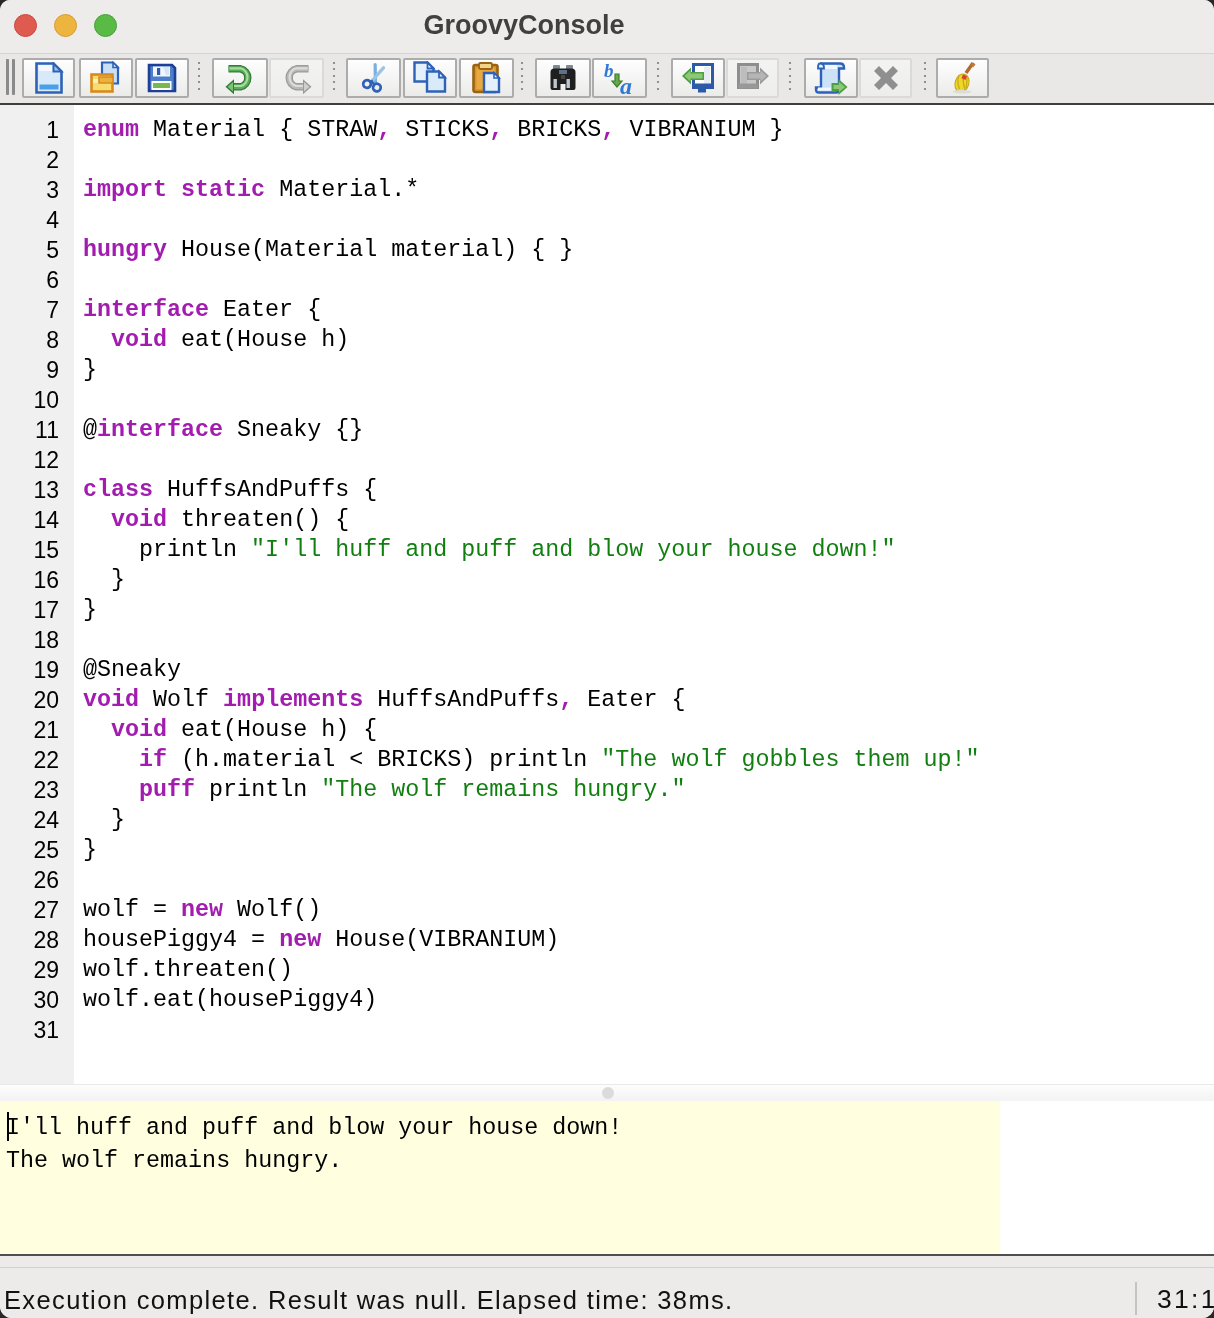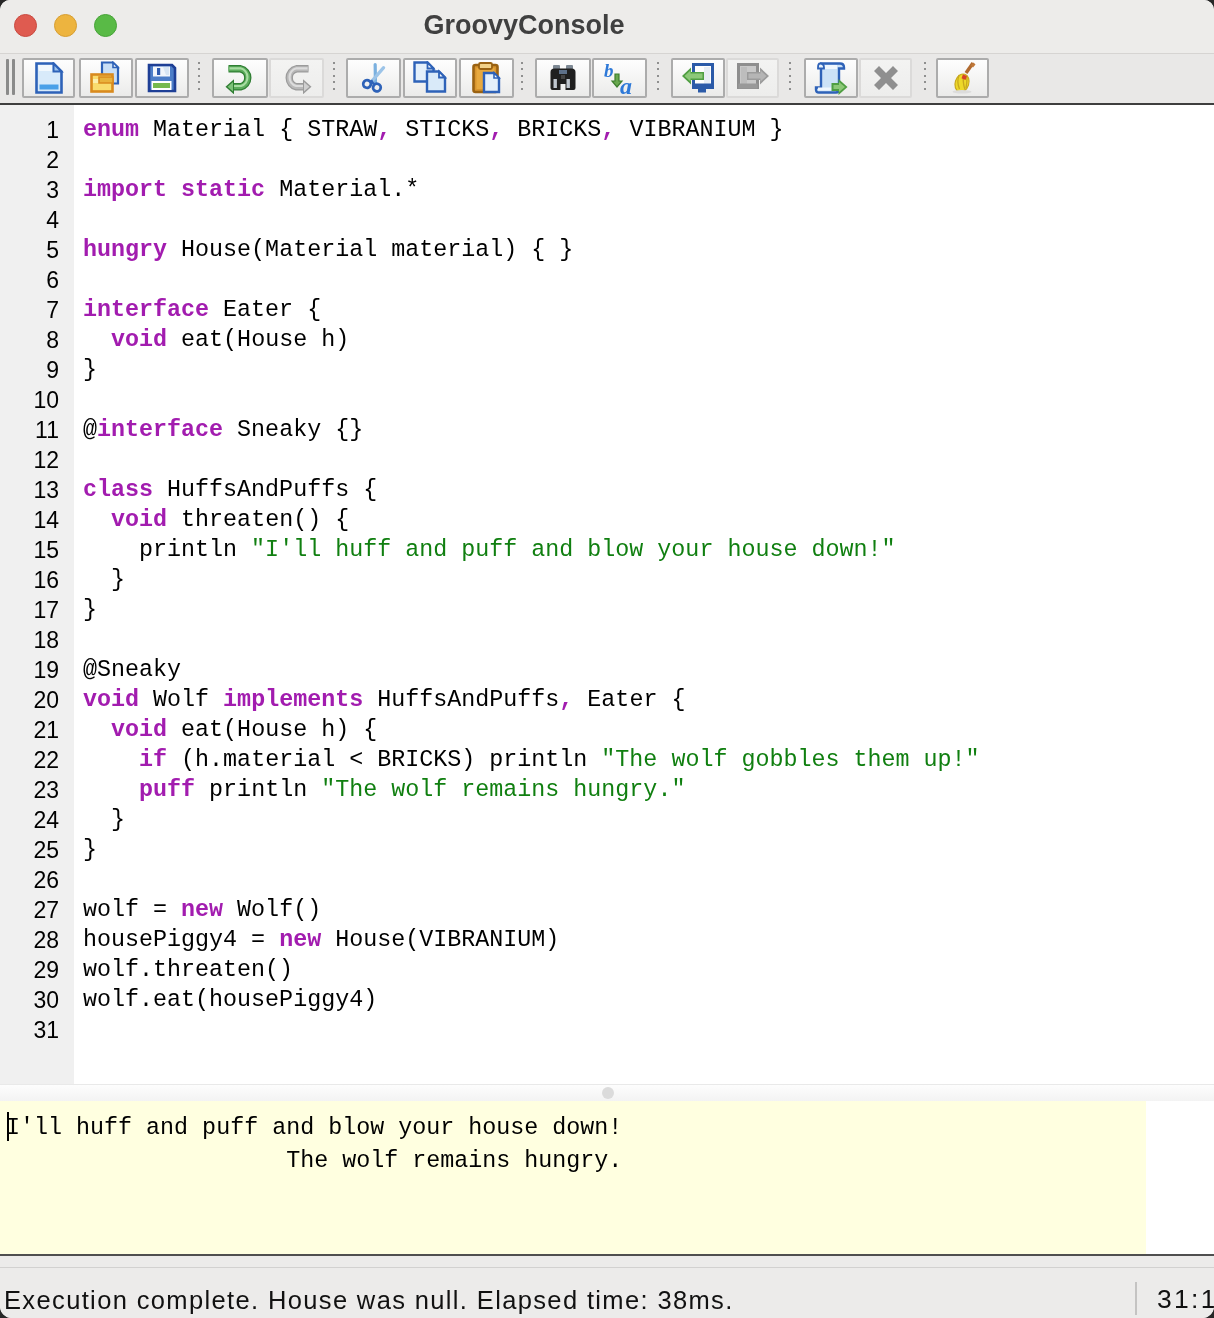--- a/index.html
+++ b/index.html
@@ -33,21 +33,21 @@
   font:23px "Liberation Sans", sans-serif; line-height:30px; color:#000; }
 #code { position:absolute; left:83px; top:10px;
   font:23.35px "Liberation Mono", monospace; line-height:30px; color:#000; white-space:pre; }
 .k { color:#a21caf; font-weight:bold; }
 .s { color:#107F10; }
 
 #splitter { position:absolute; left:0; top:1084px; width:1214px; height:17px;
   background:linear-gradient(#FDFDFD,#F3F3F3); border-top:1px solid #E9E9E9;}
 #splitdot { position:absolute; left:602px; top:1087px; width:12px; height:12px; border-radius:50%; background:#DBDBDB; }
 
-#output { position:absolute; left:0; top:1101px; width:1146px; height:153px; background:#FFFFE0;text-align:right; }
+#output { position:absolute; left:0; top:1101px; width:1000px; height:153px; background:#FFFFE0; }
 #output pre { position:absolute; left:6px; top:11px;
   font:23.35px "Liberation Mono", monospace; line-height:33px; color:#000; white-space:pre; }
 #caret { position:absolute; left:7px; top:11px; width:2px; height:29px; background:#000; }
 #darkline2 { position:absolute; left:0; top:1254px; width:1214px; height:2px; background:#4F4F4F; }
 
 #status { position:absolute; left:0; top:1256px; width:1214px; height:62px; background:#ECEBEA; }
 #status .inner { position:absolute; left:0; top:11px; width:1214px; height:1px; background:#D2D1D0; }
 #stext { position:absolute; left:4px; top:1286px; font:25.5px "Liberation Sans", sans-serif; letter-spacing:1.36px; color:#111; }
 #vsep { position:absolute; left:1135px; top:1282px; width:2px; height:33px; background:#C4C3C2; }
 #spos { position:absolute; left:1157px; top:1284px; font:26.5px "Liberation Sans", sans-serif; letter-spacing:2.3px; color:#111; }
@@ -278,15 +278,15 @@
   <div id="output">
       <pre>I'll huff and puff and blow your house down!
 The wolf remains hungry.</pre>
       <div id="caret"></div>
     </div>
   <div id="darkline2"></div>
   <div id="status">
       <div class="inner"></div>
     </div>
   <div id="vsep"></div>
-  <div id="stext">Execution complete. House was null. Elapsed time: 38ms.</div>
+  <div id="stext">Execution complete. Result was null. Elapsed time: 38ms.</div>
   <div id="spos">31:1</div>
 </div>
 
 </body></html>

